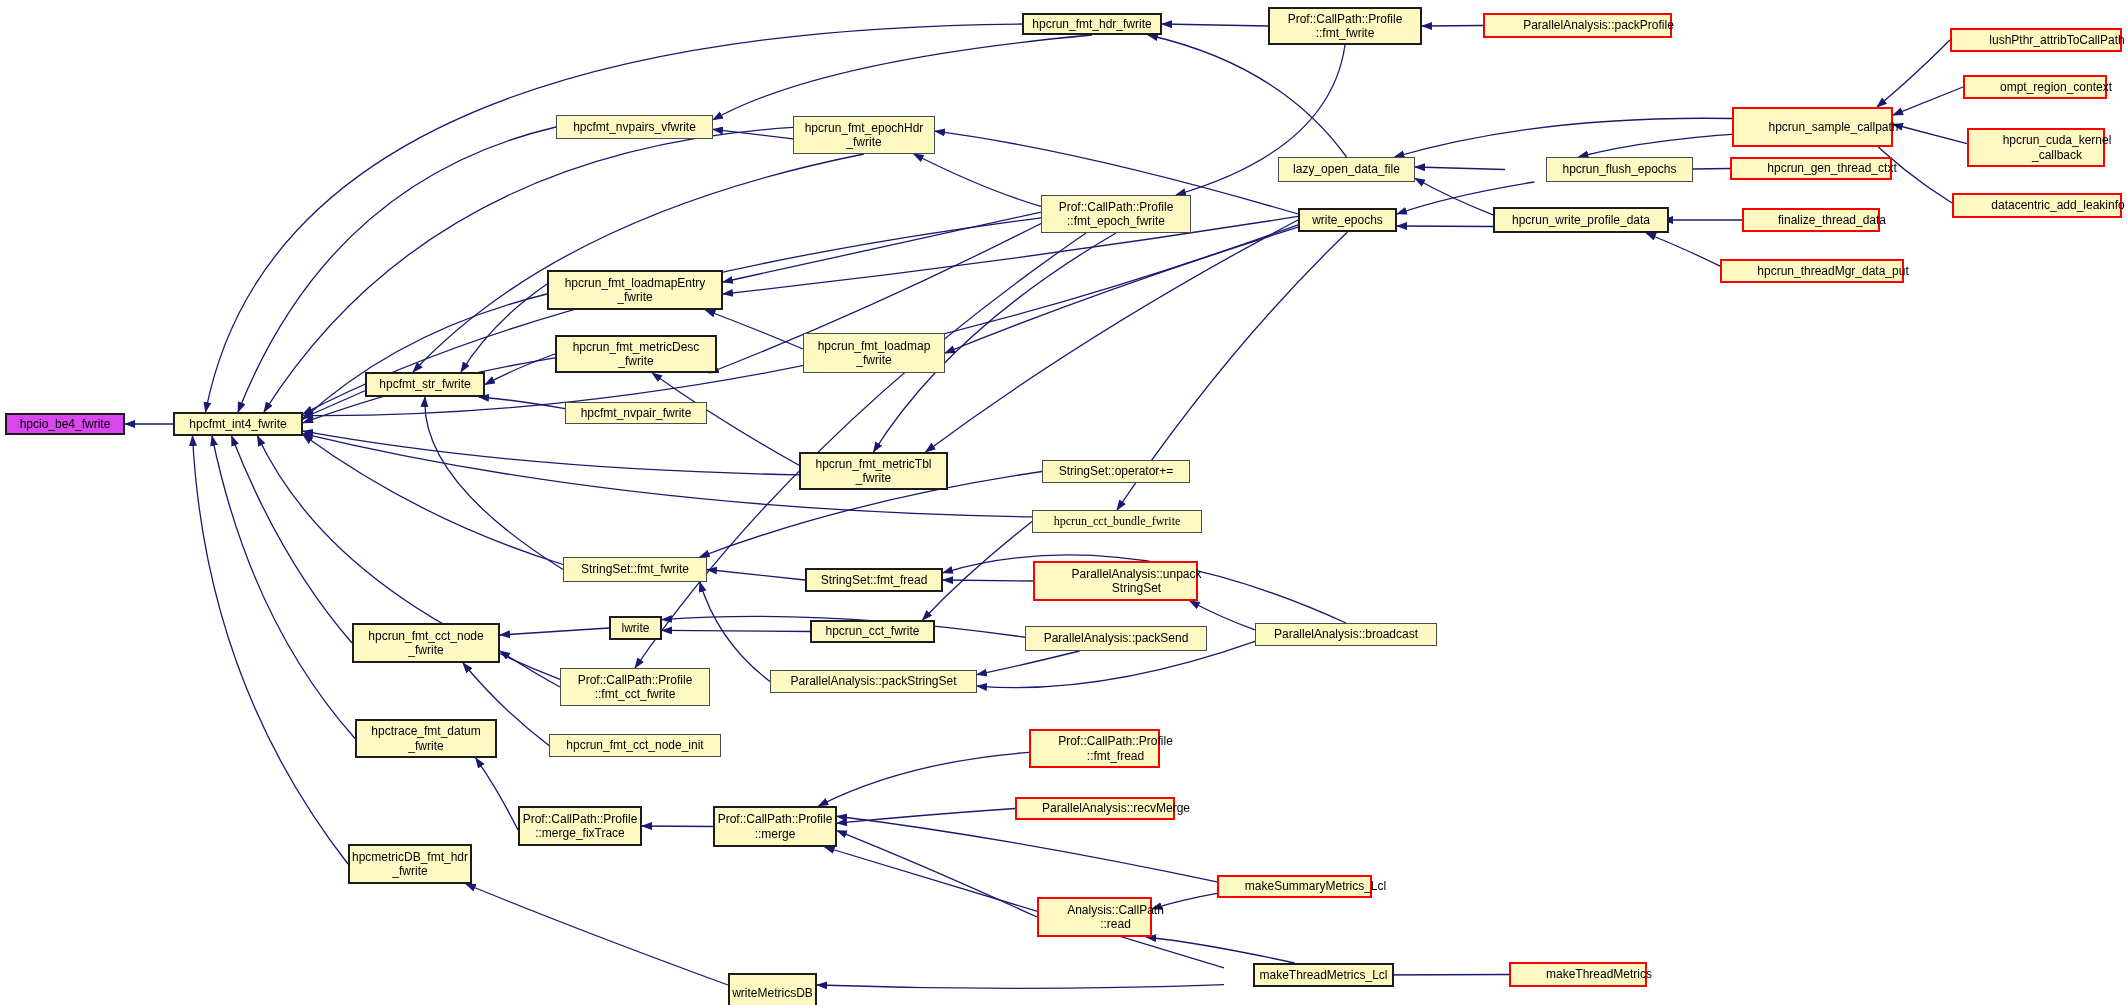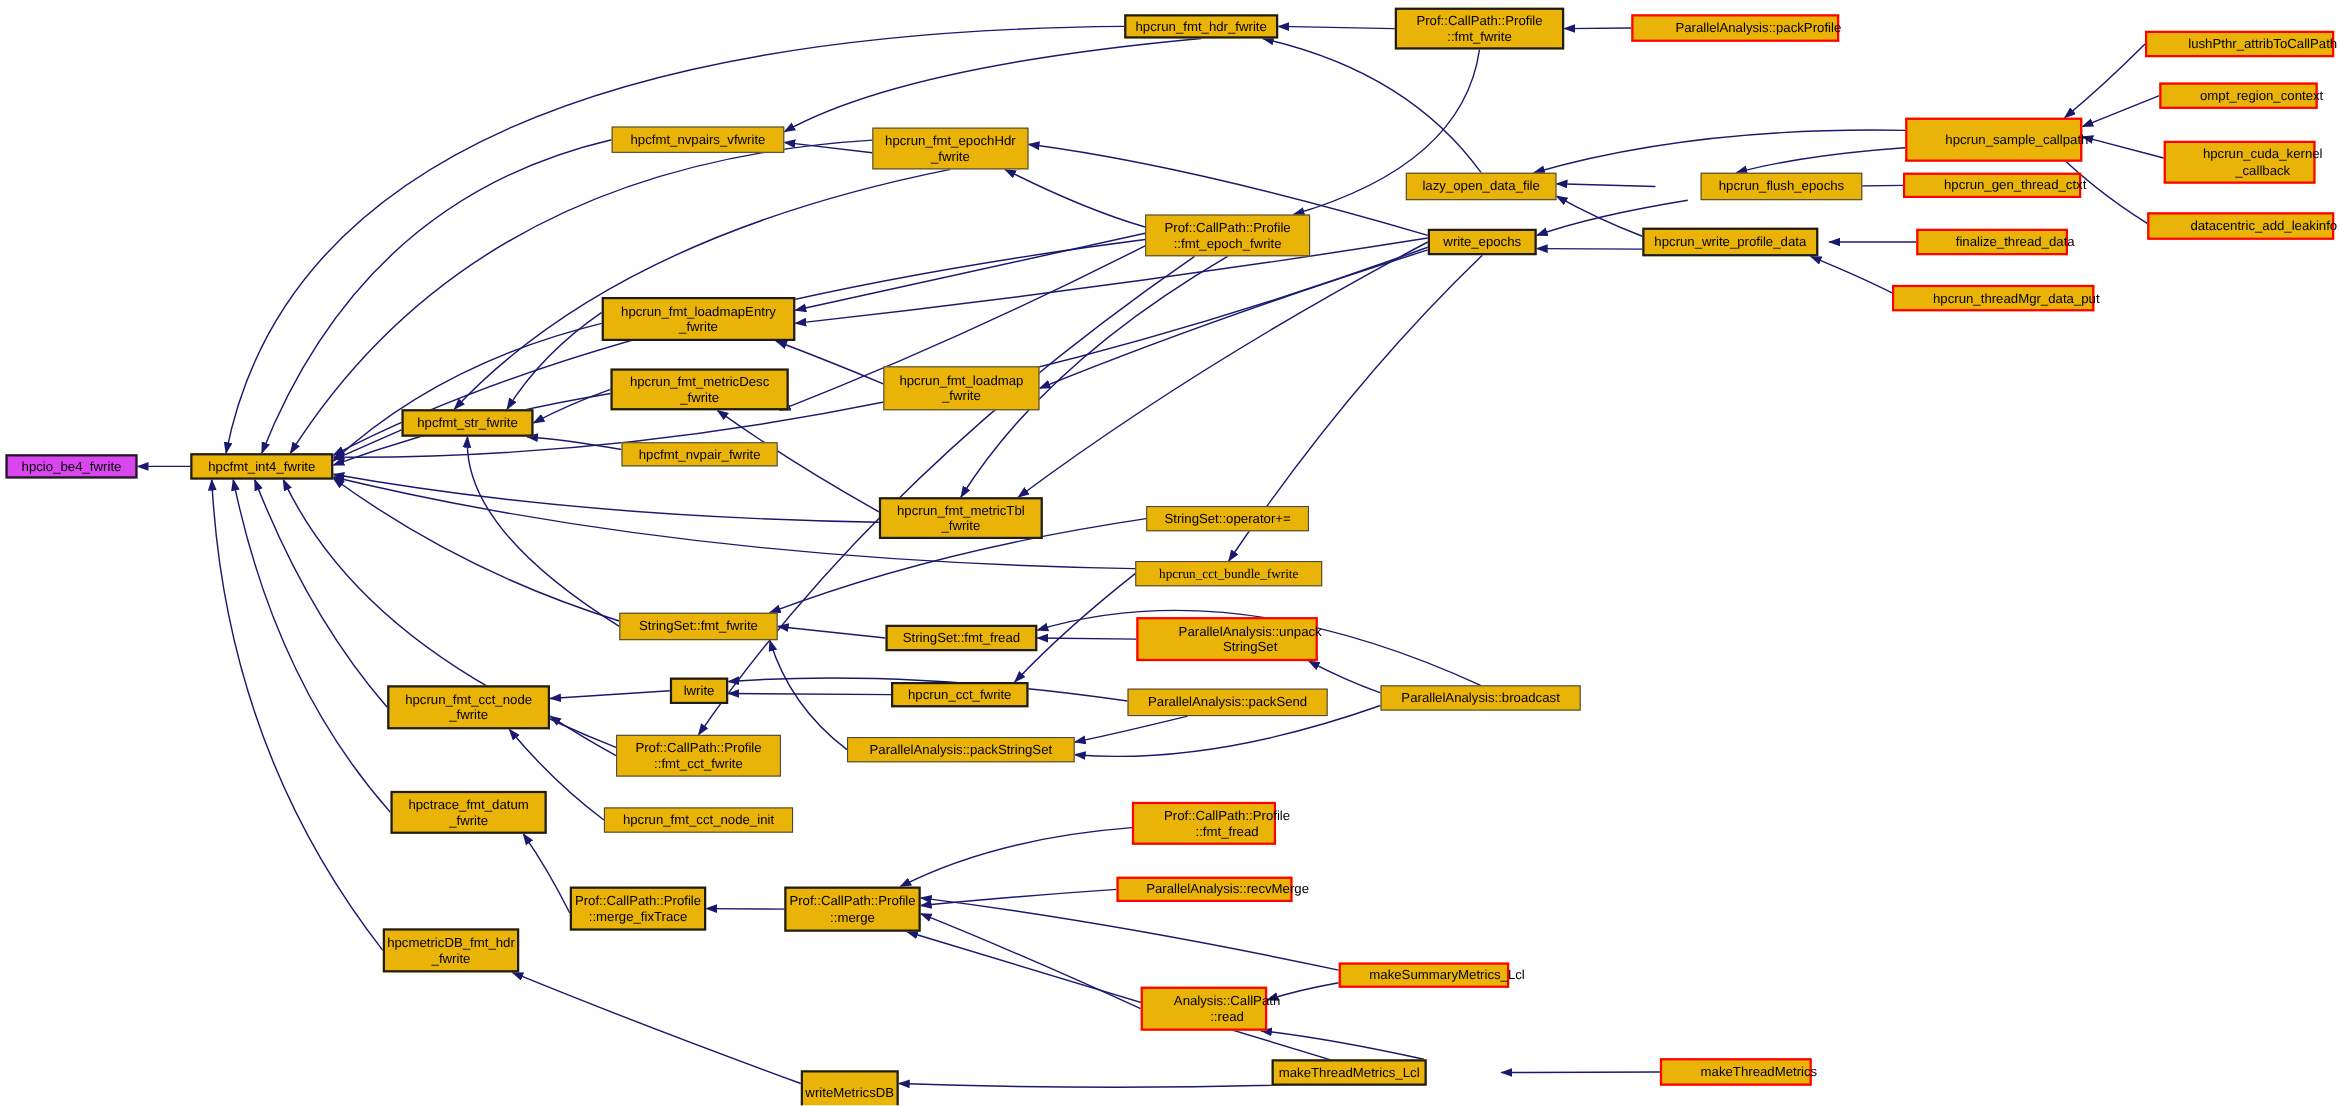--- a/index.html
+++ b/index.html
@@ -1,21 +1,21 @@
 <!DOCTYPE html>
 <html><head>
 <meta charset="utf-8">
 <style>
   html,body{margin:0;padding:0;background:#ffffff;}
   .stage{position:relative;width:2127px;height:1005px;background:#ffffff;
          font-family:"Liberation Sans",sans-serif;overflow:hidden;}
   #edges-svg{position:absolute;left:0;top:0;pointer-events:none;}
   .node{position:absolute;display:flex;align-items:center;justify-content:center;
         text-align:center;font-size:12px;line-height:1.18;color:#000;
-        background:#eab308;border:1px solid #4a4a4a;box-sizing:border-box;
+        background:#fef9c3;border:1px solid #4a4a4a;box-sizing:border-box;
         white-space:pre-line;cursor:pointer;}
   .node.bold{border:2px solid #1c1c1c;}
   .node.red{border:2px solid #ff0000;padding-left:42px;}
   .node.gray{background:#d946ef;border:2px solid #1c1c1c;}
   .edge{fill:none;stroke:#191970;stroke-width:1.3px;}
 </style>
 </head>
 <body>
 
 <div class="stage">
@@ -122,21 +122,21 @@
       <div class="node red" style="left: 1732px; top: 107px; width: 161px; height: 40px;">hpcrun_sample_callpath</div>
       <div class="node red" style="left: 1967px; top: 128px; width: 138px; height: 39px;">hpcrun_cuda_kernel
 _callback</div>
       <div class="node red" style="left: 1730px; top: 157px; width: 162px; height: 23px;">hpcrun_gen_thread_ctxt</div>
       <div class="node red" style="left: 1952px; top: 193px; width: 170px; height: 25px;">datacentric_add_leakinfo</div>
       <div class="node red" style="left: 1742px; top: 208px; width: 138px; height: 24px;">finalize_thread_data</div>
       <div class="node red" style="left: 1720px; top: 259px; width: 184px; height: 24px;">hpcrun_threadMgr_data_put</div>
       <div class="node " style="left: 1278px; top: 157px; width: 137px; height: 25px;">lazy_open_data_file</div>
       <div class="node " style="left: 1505px; top: 157px; width: 147px; height: 25px; margin-left: 41px;">hpcrun_flush_epochs</div>
       <div class="node bold" style="left: 1298px; top: 208px; width: 99px; height: 24px;">write_epochs</div>
-      <div class="node bold" style="left: 1493px; top: 207px; width: 160px; height: 26px;">hpcrun_write_profile_data</div>
+      <div class="node bold" style="left: 1493px; top: 207px; width: 176px; height: 26px;">hpcrun_write_profile_data</div>
       <div class="node " style="left: 1041px; top: 195px; width: 150px; height: 38px;">Prof::CallPath::Profile
 ::fmt_epoch_fwrite</div>
       <div class="node bold" style="left: 547px; top: 270px; width: 176px; height: 40px;">hpcrun_fmt_loadmapEntry
 _fwrite</div>
       <div class="node bold" style="left: 555px; top: 335px; width: 162px; height: 38px;">hpcrun_fmt_metricDesc
 _fwrite</div>
       <div class="node " style="left: 803px; top: 333px; width: 142px; height: 40px;">hpcrun_fmt_loadmap
 _fwrite</div>
       <div class="node " style="left: 565px; top: 402px; width: 142px; height: 22px;">hpcfmt_nvpair_fwrite</div>
       <div class="node bold" style="left: 799px; top: 452px; width: 149px; height: 38px;">hpcrun_fmt_metricTbl
@@ -164,17 +164,17 @@
       <div class="node red" style="left: 1015px; top: 797px; width: 160px; height: 23px;">ParallelAnalysis::recvMerge</div>
       <div class="node bold" style="left: 713px; top: 806px; width: 124px; height: 41px;">Prof::CallPath::Profile
 ::merge</div>
       <div class="node bold" style="left: 518px; top: 806px; width: 124px; height: 40px;">Prof::CallPath::Profile
 ::merge_fixTrace</div>
       <div class="node bold" style="left: 348px; top: 844px; width: 124px; height: 40px;">hpcmetricDB_fmt_hdr
 _fwrite</div>
       <div class="node red" style="left: 1217px; top: 875px; width: 155px; height: 23px;">makeSummaryMetrics_Lcl</div>
       <div class="node red" style="left: 1037px; top: 897px; width: 115px; height: 40px;">Analysis::CallPath
 ::read</div>
-      <div class="node bold" style="left: 1156px; top: 963px; width: 141px; height: 24px; text-align: right;">makeThreadMetrics_Lcl</div>
+      <div class="node bold" style="left: 1253px; top: 963px; width: 141px; height: 24px; text-align: right;">makeThreadMetrics_Lcl</div>
       <div class="node red" style="left: 1509px; top: 962px; width: 138px; height: 25px;">makeThreadMetrics</div>
       <div class="node bold" style="left: 728px; top: 973px; width: 89px; height: 40px;">writeMetricsDB</div>
     </div>
 </div>
 
 </body></html>

